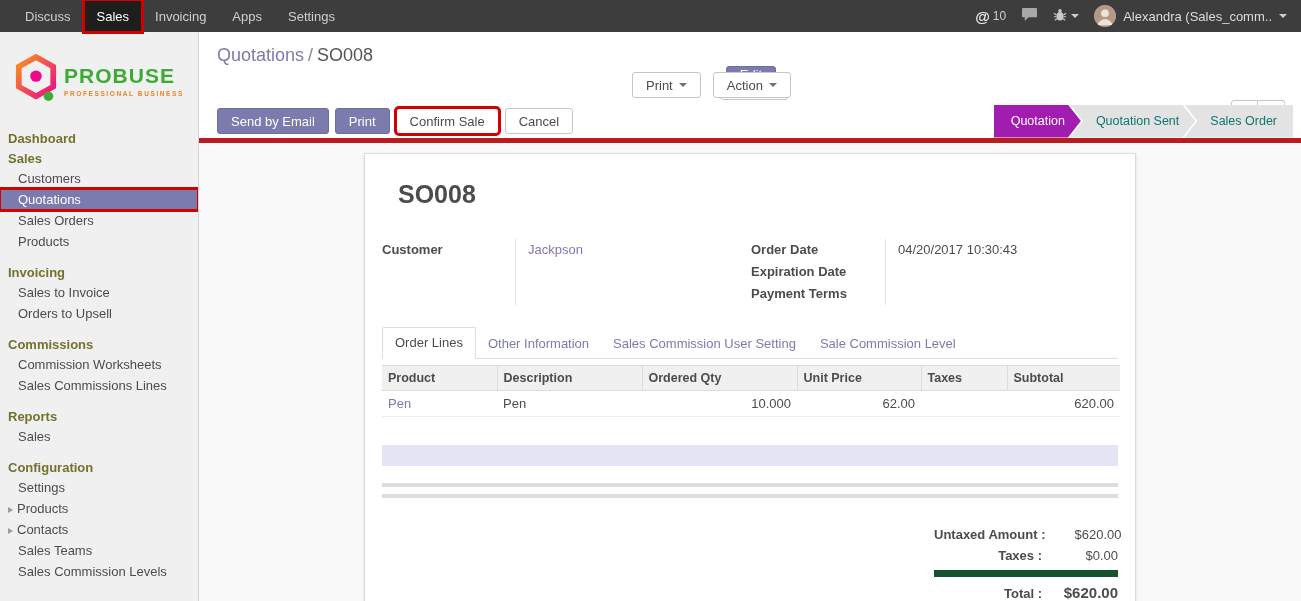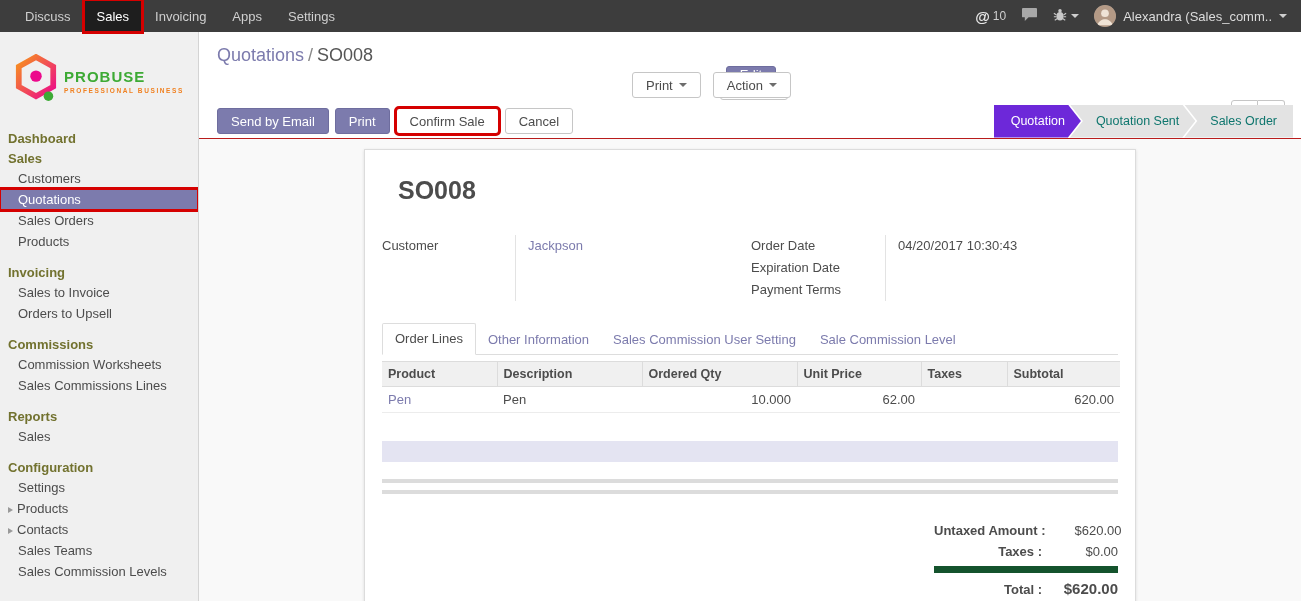--- a/index.html
+++ b/index.html
@@ -24,31 +24,31 @@
   .caret-down { width:0; height:0; border-left:4px solid transparent; border-right:4px solid transparent; border-top:4px solid #cfcfcf; display:inline-block; }
 
   
   .main { display:flex; height:569px; }
   .sidebar { width:199px; background:#f0f0f0; border-right:1px solid #d4d4d4; flex-shrink:0; overflow:hidden; }
   .content { flex:1; position:relative; display:flex; flex-direction:column; background:#f9f9f9; }
 
   
   .logo-block { display:flex; align-items:center; justify-content:center; gap:6px; padding:22px 6px 20px; }
   .logo-text-col { display:flex; flex-direction:column; }
-  .logo-title { color:#3daa35; font-weight:bold; font-size:15px; letter-spacing:1px; }
+  .logo-title { color:#3daa35; font-weight:bold; font-size:21px; letter-spacing:1px; }
   .logo-subtitle { color:#f08223; font-size:6.5px; letter-spacing:1.6px; font-weight:bold; margin-top:2px; }
   .nav-heading { padding:2px 6px 2px 8px; font-weight:bold; font-size:13px; color:#72722f; margin-top:11px; cursor:pointer; }
   .nav-heading.tight { margin-top:1px; }
   .nav-heading.first { margin-top:2px; }
   .nav-item { padding:3px 4px 3px 18px; font-size:13px; color:#4c4c4c; cursor:pointer; white-space:nowrap; line-height:15px; }
   .nav-item.active { background:#7c7bad; color:#fff; }
   .tri-right { width:0; height:0; border-left:5px solid #9a9a9a; border-top:3.5px solid transparent; border-bottom:3.5px solid transparent; display:inline-block; margin:0 4px 0 -10px; }
 
   
-  .control-panel { background:#fff; border-bottom:1px solid #b91c1c; }
+  .control-panel { background:#fff; border-bottom:5px solid #b91c1c; }
   .cp-row1 { height:34px; display:flex; align-items:flex-end; padding:0 18px 0 18px; }
   .breadcrumb { font-size:18px; line-height:22px; }
   .bc-parent { color:#7c7bad; cursor:pointer; }
   .bc-sep { color:#888; padding:0 4px; }
   .bc-current { color:#555; }
 
   .cp-row2 { height:38px; display:flex; align-items:center; padding:0 16px 0 18px; position:relative;flex-direction:column; }
   .cp-row3 { height:34px; display:flex; align-items:center; padding-left:18px; }
 
   .btn { display:inline-flex; align-items:center; justify-content:center; height:26px; padding:0 13px; font-size:13px; border-radius:3px; cursor:pointer; border:1px solid #c6c6c6; background:#fff; color:#4c4c4c; white-space:nowrap; }
@@ -67,37 +67,37 @@
   .chev { display:inline-block; width:7px; height:7px; border-color:#4c4c4c; }
   .chev.left  { border-left:2px solid #4c4c4c; border-bottom:2px solid #4c4c4c; transform:rotate(45deg); margin-left:3px; }
   .chev.right { border-top:2px solid #4c4c4c; border-right:2px solid #4c4c4c; transform:rotate(45deg); margin-right:3px; }
 
   
   .statusbar { margin-left:auto; display:flex; height:33px; align-items:stretch; margin-right:8px; }
   .step { height:33px; line-height:33px; font-size:12.5px; color:#0f766e; background:#e3e3e3; padding:0 16px 0 26px; white-space:nowrap; cursor:pointer; }
   .step.first { clip-path:polygon(0 0, calc(100% - 13px) 0, 100% 50%, calc(100% - 13px) 100%, 0 100%); padding-left:16px; }
   .step.mid   { clip-path:polygon(0 0, calc(100% - 13px) 0, 100% 50%, calc(100% - 13px) 100%, 0 100%, 13px 50%); margin-left:-11px; }
   .step.last  { clip-path:polygon(0 0, 100% 0, 100% 100%, 0 100%, 13px 50%); margin-left:-11px; }
-  .step.active { background:#6d28d9; color:#fff;padding-left:17px; }
+  .step.active { background:#a21caf; color:#fff;padding-left:17px; }
 
   
   .view-area { flex:1; overflow:hidden; }
   .sheet { width:772px; min-height:437px; margin:10px auto 0; background:#fff; border:1px solid #dcdcdc; box-shadow:0 1px 3px rgba(0,0,0,0.12); padding:22px 17px 20px; }
   .sheet-title { font-size:25px; font-weight:bold; color:#4c4c4c; margin:4px 0 0 16px; }
 
   .fields { display:flex; margin-top:30px; }
   .fgroup { display:flex; }
   .fgroup.left { width:369px; }
   .fgroup.right { flex:1; }
   .fgroup .labels { display:flex; flex-direction:column; }
   .fgroup.left .labels { width:133px; }
   .fgroup.right .labels { width:134px; }
   .fgroup .values { border-left:1px solid #e3e3e3; padding-left:12px; flex:1; display:flex; flex-direction:column; }
   .fgroup.left .values { min-height:42px; }
-  .flabel { height:22px; line-height:22px; font-weight:normal; font-size:13px; color:#4c4c4c; }
+  .flabel { height:22px; line-height:22px; font-weight:bold; font-size:13px; color:#4c4c4c; }
   .fvalue { height:22px; line-height:22px; font-size:13px; color:#4c4c4c; }
   .fvalue.link { color:#7c7bad; cursor:pointer; }
 
   
   .tabs { display:flex; margin-top:22px; border-bottom:1px solid #ddd; align-items:flex-end; }
   .tab { padding:7px 12px 8px; font-size:13px; color:#7c7bad; cursor:pointer; margin-bottom:-1px; white-space:nowrap; }
   .tab.active { background:#fff; border:1px solid #ddd; border-bottom:1px solid #fff; color:#4c4c4c; border-radius:2px 2px 0 0; }
 
   
   table.olines { width:100%; border-collapse:collapse; margin-top:6px; table-layout:fixed; }

